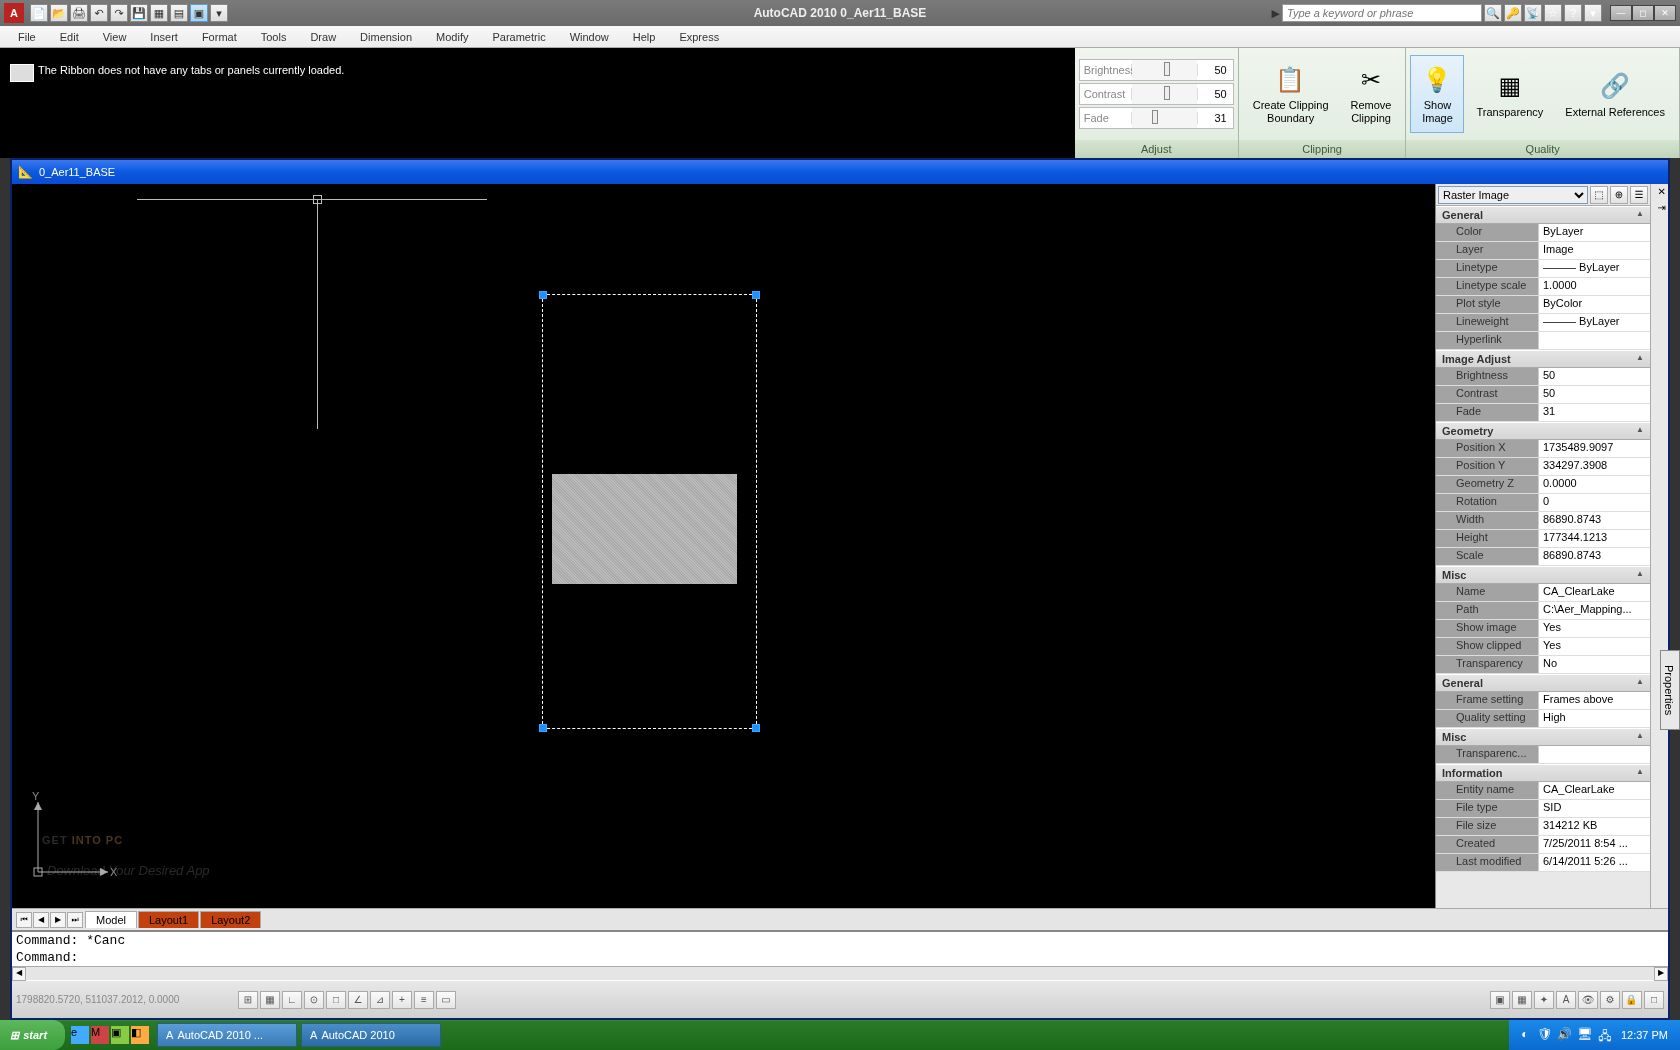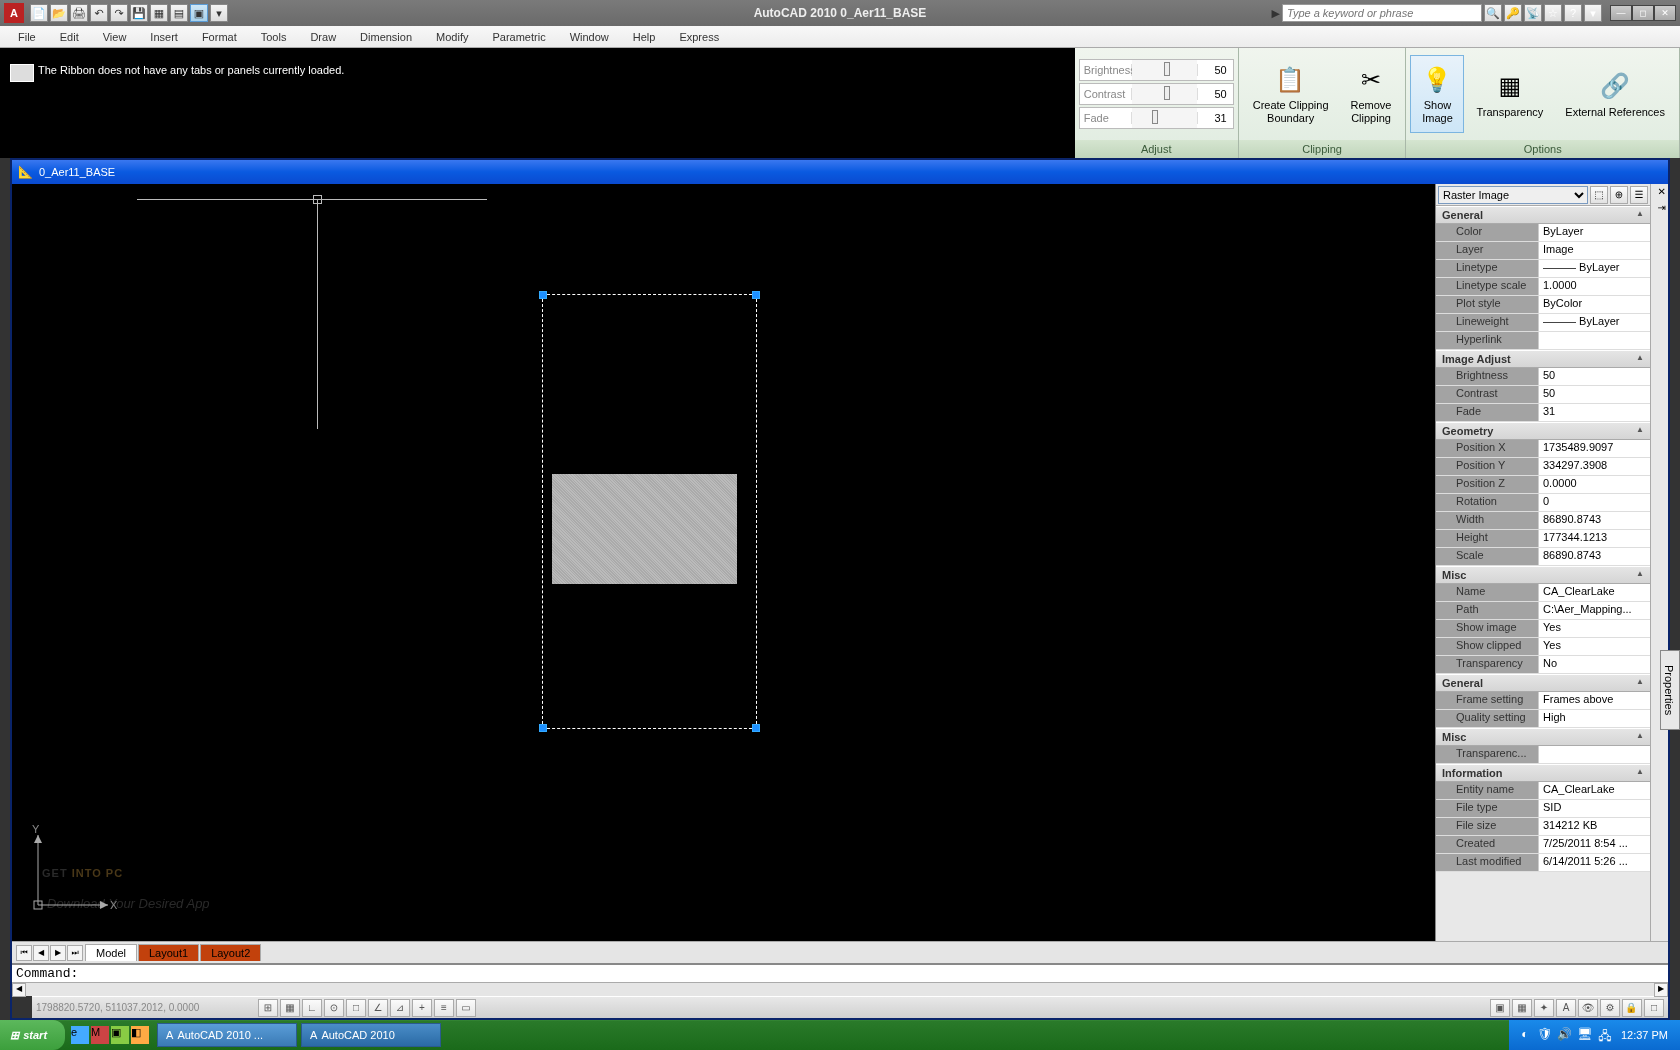--- a/index.html
+++ b/index.html
@@ -77,21 +77,21 @@
 .layout-tabs .nav { width:16px; height:16px; border:1px solid #aaa; background:#f5f5f5; display:flex; align-items:center; justify-content:center; font-size:8px; margin-right:1px; }
 .layout-tabs .tab { padding:2px 10px; background:#fff; border:1px solid #aaa; border-bottom:none; margin-left:1px; }
 .layout-tabs .tab.inactive { background:#c2410c; }
 
 
 .cmd-area { background:#fff; border-top:2px solid #888; }
 .cmd-area .cmdline { font-family:"Courier New",monospace; font-size:13px; padding:1px 4px; background:#fff; }
 .cmd-area .cmd-scroll { height:14px; background:#e5e5e5; border-top:1px solid #aaa; position:relative; }
 
 
-.statusbar { height:22px; background:linear-gradient(#e8e8e8,#d0d0d0); display:flex; align-items:center; padding:0 4px; gap:2px; border-top:1px solid #fff;margin-left:20px; }
+.statusbar { height:38px; background:linear-gradient(#e8e8e8,#d0d0d0); display:flex; align-items:center; padding:0 4px; gap:2px; border-top:1px solid #fff; }
 .statusbar .coords { color:#888; font-size:10px; width:220px; }
 .statusbar .sbtn { width:20px; height:18px; border:1px solid #aaa; background:linear-gradient(#fbfbfb,#e5e5e5); display:flex; align-items:center; justify-content:center; font-size:10px; color:#555; }
 .statusbar .right { margin-left:auto; display:flex; gap:2px; }
 
 
 .taskbar { position:absolute; bottom:0; left:0; right:0; height:30px; background:linear-gradient(#3c8f3c,#2a7a2a 3%,#1a6a1a); display:flex; align-items:center; }
 .taskbar .start { height:30px; padding:0 18px 0 10px; background:linear-gradient(#5cb85c,#3c9f3c); color:#fff; font-weight:bold; font-style:italic; font-size:15px; display:flex; align-items:center; gap:4px; border-radius:0 12px 12px 0; }
 .taskbar .ql { display:flex; gap:2px; padding:0 6px; }
 .taskbar .ql div { width:18px; height:18px; }
 .taskbar .task { height:24px; padding:0 8px; margin:0 2px; background:linear-gradient(#5a9dd8,#3a7ab5); border:1px solid #2a5a90; color:#fff; display:flex; align-items:center; gap:4px; min-width:140px; font-size:11px; }
@@ -206,21 +206,21 @@
    </div>
           <div class="rbtn ">
      <div class="ico">▦</div>
      <div>Transparency</div>
    </div>
           <div class="rbtn ">
      <div class="ico">🔗</div>
      <div>External References</div>
    </div>
         </div>
-      <div class="ptitle">Options</div>
+      <div class="ptitle">Quality</div>
     </div>
   </div>
 </div>
 
 <div class="doc-container">
   <div class="doc-title">
     <span class="dicon">📐</span>
     <span>0_Aer11_BASE</span>
   </div>
   <div class="doc-body">
@@ -301,21 +301,21 @@
           <div class="prop-cat">Geometry<span class="arrow">▲</span></div>
           <div class="prop-row">
        <div class="k">Position X</div>
        <div class="v">1735489.9097</div>
      </div>
           <div class="prop-row">
        <div class="k">Position Y</div>
        <div class="v">334297.3908</div>
      </div>
           <div class="prop-row">
-       <div class="k">Position Z</div>
+       <div class="k">Geometry Z</div>
        <div class="v">0.0000</div>
      </div>
           <div class="prop-row">
        <div class="k">Rotation</div>
        <div class="v">0</div>
      </div>
           <div class="prop-row">
        <div class="k">Width</div>
        <div class="v">86890.8743</div>
      </div>
@@ -395,20 +395,21 @@
     <div class="nav">⏮</div>
     <div class="nav">◀</div>
     <div class="nav">▶</div>
     <div class="nav">⏭</div>
     <div class="tab">Model</div>
     <div class="tab inactive">Layout1</div>
     <div class="tab inactive">Layout2</div>
   </div>
 
   <div class="cmd-area">
+    <div class="cmdline">Command: *Canc</div>
     <div class="cmdline">Command:</div>
     <div class="cmd-scroll">
       <div style="position:absolute;left:0;width:14px;height:14px;border:1px solid #aaa;background:#f5f5f5;text-align:center;font-size:8px">◀</div>
       <div style="position:absolute;right:0;width:14px;height:14px;border:1px solid #aaa;background:#f5f5f5;text-align:center;font-size:8px">▶</div>
     </div>
   </div>
 
   <div class="statusbar">
     <div class="coords">1798820.5720, 511037.2012, 0.0000</div>
     <div class="sbtn">⊞</div>

